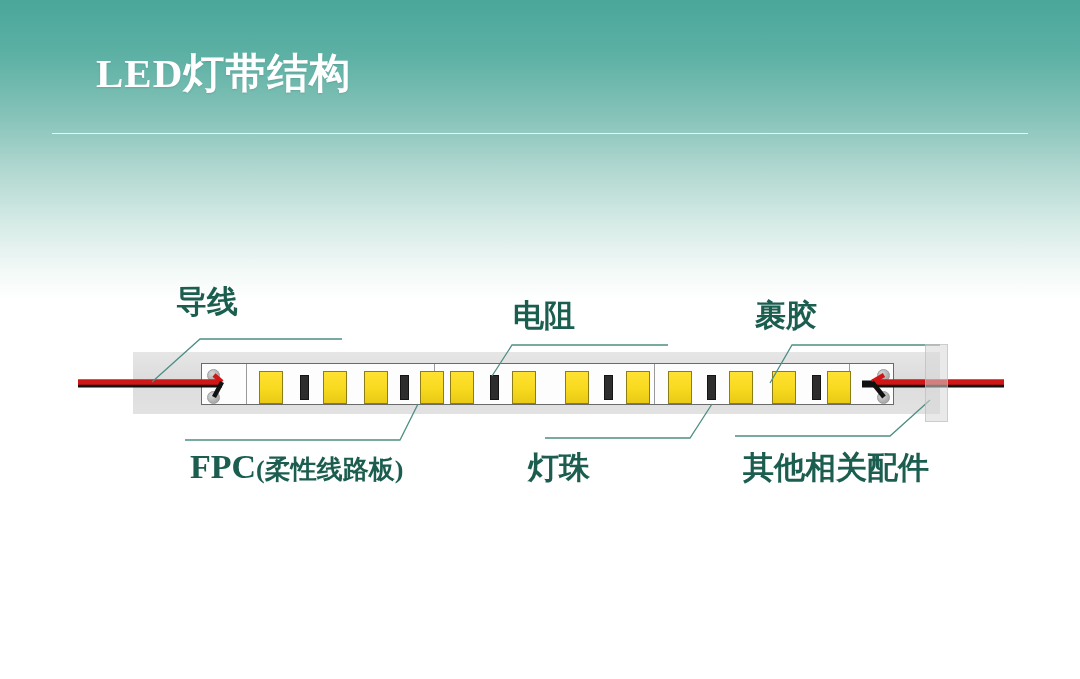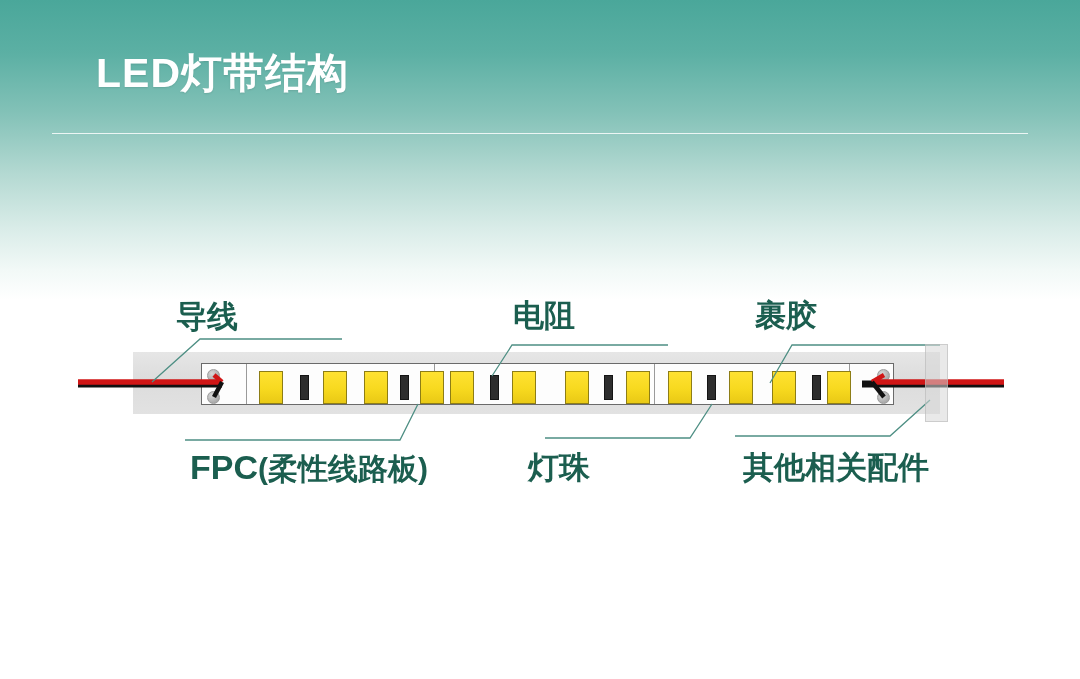--- a/index.html
+++ b/index.html
@@ -6,21 +6,21 @@
     margin: 0;
     padding: 0;
     background: #ffffff;
   }
   #slide {
     position: relative;
     width: 1080px;
     height: 679px;
     overflow: hidden;
     background: #ffffff;
-    font-family: Liberation Sans, sans-serif;
+    font-family: Liberation Serif, serif;
   }
 
   
   .header-band {
     position: absolute;
     left: 0; top: 0;
     width: 1080px;
     height: 300px;
     background: linear-gradient(to bottom,
         #4aa79a 0%,
@@ -151,21 +151,21 @@
   
   .label {
     position: absolute;
     color: #1b5e4f;
     font-weight: bold;
     white-space: nowrap;
     line-height: 1;
   }
   .label.cn    { font-size: 31px; }
   .label.fpc   { font-size: 34px; }
-  .label.fpc .sub { font-size: 30px; }
+  .label.fpc .sub { font-size: 26px; }
 </style>
 </head>
 <body>
 
 <div id="slide">
 
   <div class="header-band"></div>
   <div class="page-title">LED灯带结构</div>
   <div class="title-rule"></div>
 
@@ -226,21 +226,21 @@
         <path d="M668 345 L512 345 L492 376"></path>
         <path d="M940 345 L792 345 L770 383"></path>
         <path d="M185 440 L400 440 L418 404"></path>
         <path d="M545 438 L690 438 L712 404"></path>
         <path d="M735 436 L890 436 L930 400"></path>
       </g>
     </svg>
 
     <div class="end-cap"></div>
 
-    <div class="label cn" style="left:176px; top:301px;">导线</div>
+    <div class="label cn" style="left:176px; top:286px;">导线</div>
 
     <div class="label cn" style="left:513px; top:300px;">电阻</div>
 
     <div class="label cn" style="left:755px; top:300px;">裹胶</div>
 
     <div class="label fpc" style="left:190px; top:450px;">
       <span>FPC</span><span class="sub">(柔性线路板)</span>
     </div>
 
     <div class="label cn" style="left:528px; top:452px;">灯珠</div>

